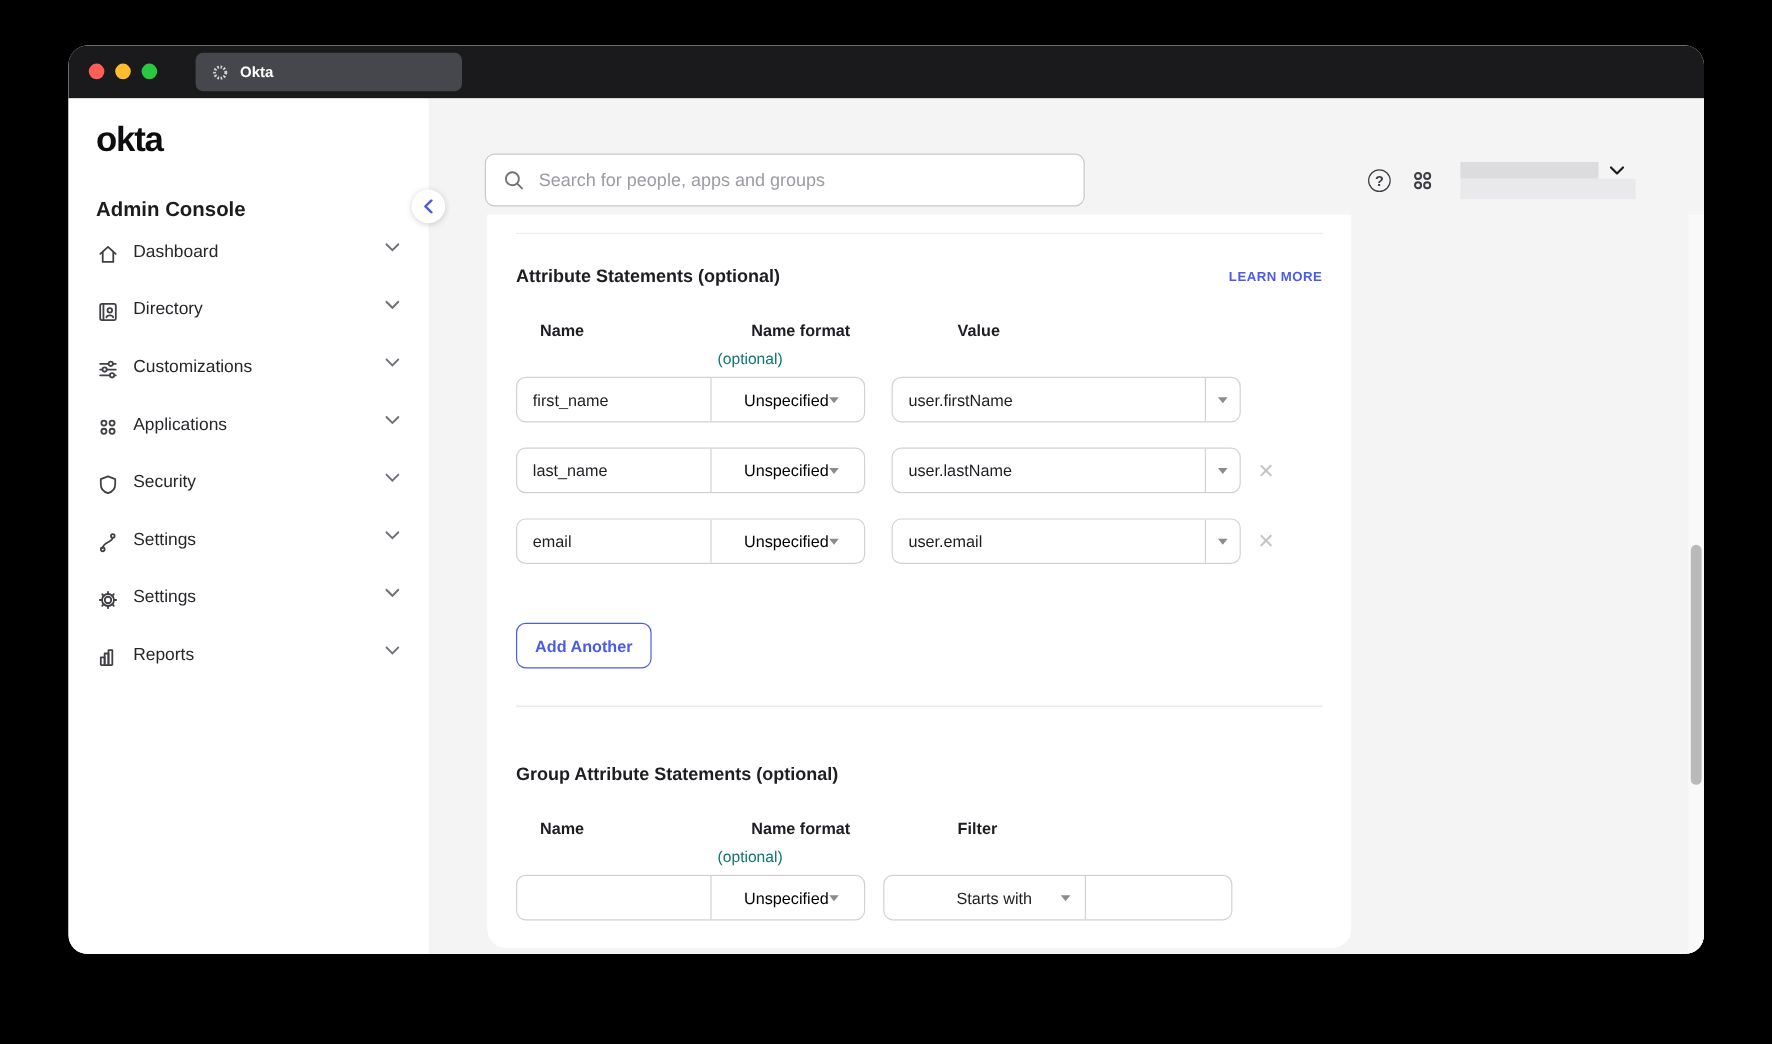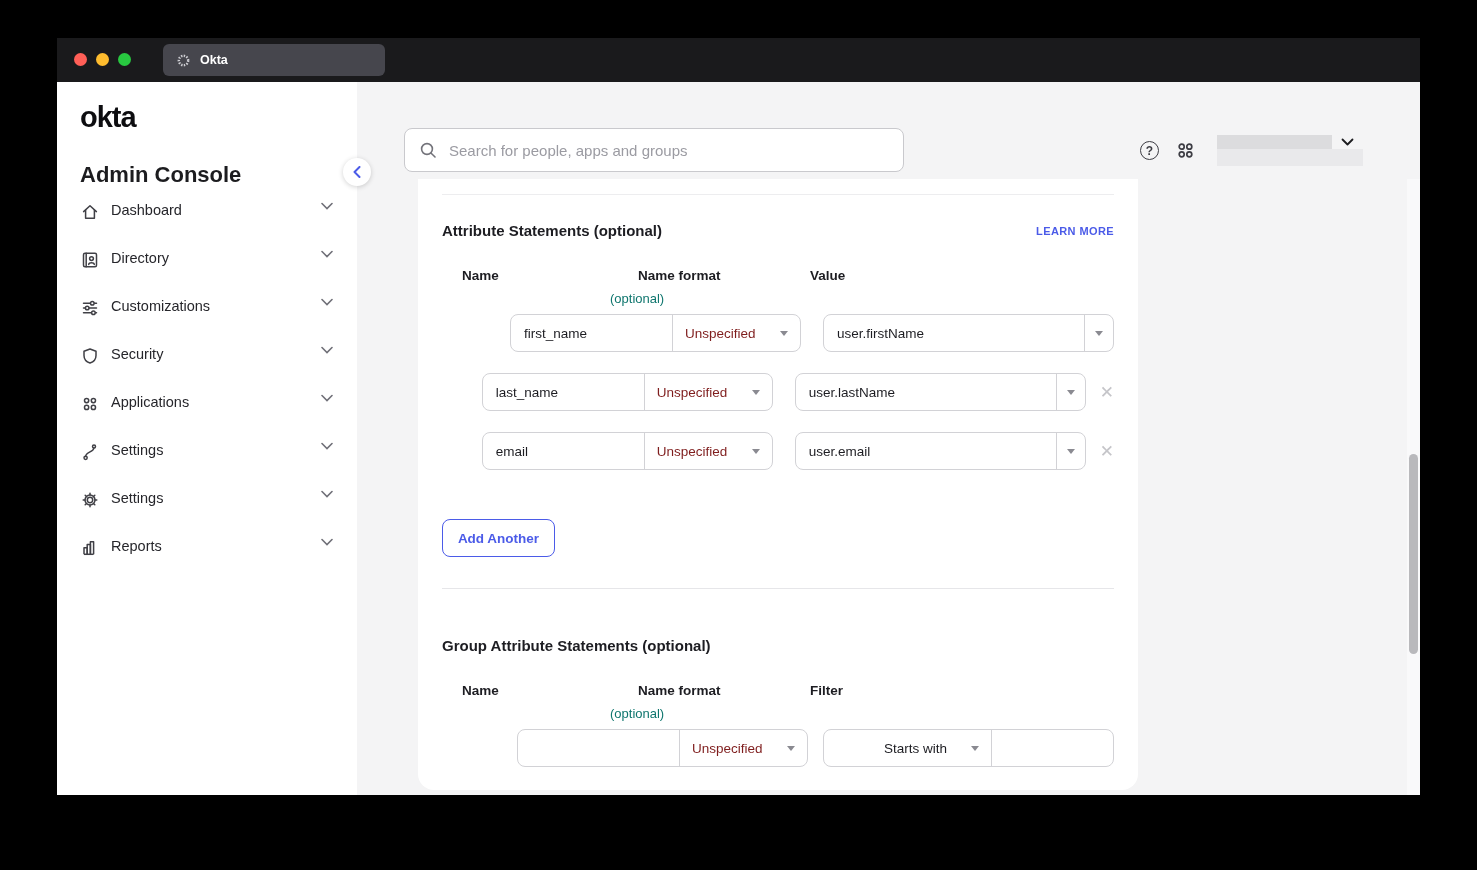--- a/index.html
+++ b/index.html
@@ -6,42 +6,42 @@
   html,body { margin:0; padding:0; }
   body {
     width:1477px; height:870px; background:#000;
     font-family:"Liberation Sans", sans-serif;
     position:relative; overflow:hidden;
   }
 
   
   .window {
     position:absolute; left:57px; top:38px; width:1363px; height:757px;
-    border-radius:0; overflow:hidden; background:#fff;
+    border-radius:16px; overflow:hidden; background:#fff;
   }
   .titlebar { height:44px; background:#1a1a1c; position:relative; }
   .traffic { position:absolute; left:17px; top:15px; display:flex; gap:9px; }
   .dot { width:13px; height:13px; border-radius:50%; }
   .dot.red { background:#ff5f57; }
   .dot.yellow { background:#febc2e; }
   .dot.green { background:#28c840; }
   .tab {
     position:absolute; left:106px; top:6px; width:222px; height:32px;
     background:#46464d; border-radius:6px; display:flex; align-items:center;
     gap:9px; padding:0 13px;
   }
   .tab-title { color:#fff; font-size:12.5px; font-weight:700; }
 
   .app { display:flex; height:713px; }
 
   
   .sidebar { width:300px; background:#fff; position:relative; flex:none; z-index:2; }
   .logo { margin:20px 0 0 23px; font-size:29px; font-weight:700; color:#0d0d10;
           letter-spacing:-1px; line-height:30px; }
-  .console-title { margin:33px 0 0 23px; font-size:22px; font-weight:700;
+  .console-title { margin:33px 0 0 23px; font-size:17px; font-weight:700;
                    color:#1c1c1f; line-height:20px; }
   .nav { margin-top:17px; }
   .nav-item { display:flex; align-items:flex-start; height:48px; padding:0 24px 0 23px; cursor:pointer; }
   .nav-icon { width:20px; height:20px; margin-right:11px; flex:none; display:flex; }
   .nav-label { font-size:14.5px; color:#26262b; flex:1; }
   .collapse-btn {
     position:absolute; right:-14px; top:76px; width:28px; height:28px; border-radius:50%;
     background:#fff; box-shadow:0 1px 5px rgba(0,0,0,.18);
     display:flex; align-items:center; justify-content:center; cursor:pointer;
   }
@@ -67,42 +67,42 @@
   .user-redact-top { position:absolute; left:860px; top:17px; width:115px; height:14px; background:#dcdcde; }
   .user-redact-bottom { position:absolute; left:860px; top:31px; width:146px; height:17px; background:#e9e9eb; }
   .user-chevron { position:absolute; left:984px; top:20px; cursor:pointer; display:flex; }
 
   .content { flex:1; position:relative; }
   .scroll-track { position:absolute; right:0; top:0; width:13px; height:100%; background:#f9f9fa; }
   .scroll-thumb { position:absolute; right:2px; top:275px; width:9px; height:200px;
                   border-radius:5px; background:#b9b9bc; cursor:pointer; }
 
   .card {
-    position:absolute; left:61px; top:0; width:720px; height:calc(100% - 5px);
+    position:absolute; left:49px; top:0; width:720px; height:calc(100% - 5px);
     background:#fff; border-radius:0 0 16px 16px; padding:0 24px; overflow:hidden;
   }
   .card-divider { margin-top:15px; height:1px; background:#ededef; }
   .section-head { margin-top:27px; display:flex; justify-content:space-between; align-items:center; }
   .section-title { font-size:15px; font-weight:700; color:#1d1d22; }
   .learn-more { font-size:11px; font-weight:700; color:#4b5be8; letter-spacing:.4px;
                 text-decoration:none; cursor:pointer; }
   .col-headers { margin-top:29px; display:flex; }
   .col { font-size:13.5px; font-weight:700; color:#1d1d22; }
   .col-1 { width:196px;padding-left:20px; } .col-2 { width:172px; } .col-3 { flex:1; }
   .col-note { margin-top:8px; margin-left:168px; font-size:13px; color:#0f766e; }
   .rows { margin-top:10px; }
-  .frow { display:flex; align-items:center; height:34px; margin-bottom:25px;justify-content:flex-end; }
+  .frow { display:flex; align-items:center; height:34px; margin-bottom:25px; }
 
   .group-field { display:flex; width:291px; height:38px; border:1px solid #d2d2d6;
                  border-radius:8px; background:#fff; overflow:hidden; flex:none; }
   .gf-input { width:161px; border:none; outline:none; padding:0 13px; font-size:13.5px;
               color:#1d1d22; background:transparent; }
   .gf-select { flex:1; border-left:1px solid #d2d2d6; display:flex; align-items:center;
-               justify-content:space-between; padding:0 12px; font-size:13.5px;
-               color:#7f1d1d; cursor:pointer; }
+               justify-content:space-between; padding:0 27px; font-size:13.5px;
+               color:#000000; cursor:pointer; }
   .tri { width:0; height:0; border-left:4px solid transparent; border-right:4px solid transparent;
          border-top:5px solid #8a8a91; flex:none; }
 
   .value-combo { margin-left:22px; width:291px; height:38px; border:1px solid #d2d2d6;
                  border-radius:8px; display:flex; background:#fff; overflow:hidden; flex:none; }
   .vc-input { flex:1; border:none; outline:none; padding:0 13px; font-size:13.5px;
               color:#1d1d22; background:transparent; }
   .vc-arrow { width:29px; border-left:1px solid #d2d2d6; display:flex; align-items:center;
               justify-content:center; cursor:pointer; }
   .remove-x { margin-left:14px; color:#c5c5c9; font-size:17px; line-height:1; cursor:pointer;
@@ -198,42 +198,42 @@
           <span class="nav-label">Customizations</span>
           <span>
             <svg width="12" height="8" viewBox="0 0 12 8" fill="none" stroke="#707078" stroke-width="1.6" stroke-linecap="round">
                 <polyline points="1,1.5 6,6.5 11,1.5"></polyline>
               </svg>
           </span>
         </div>
 
         <div class="nav-item">
           <span class="nav-icon">
-            <svg width="20" height="20" viewBox="0 0 20 20" fill="none" stroke="#404046" stroke-width="1.5" stroke-linejoin="round">
-              <path d="M10 3 L16 5.3 V9.5 C16 13.4 13.5 15.9 10 17 C6.5 15.9 4 13.4 4 9.5 V5.3 Z"></path>
-            </svg>
-          </span>
-          <span class="nav-label">Security</span>
-          <span>
-            <svg width="12" height="8" viewBox="0 0 12 8" fill="none" stroke="#707078" stroke-width="1.6" stroke-linecap="round">
-                <polyline points="1,1.5 6,6.5 11,1.5"></polyline>
-              </svg>
-          </span>
-        </div>
-
-        <div class="nav-item">
-          <span class="nav-icon">
             <svg width="20" height="20" viewBox="0 0 20 20" fill="none" stroke="#404046" stroke-width="1.5">
               <circle cx="6.6" cy="6.6" r="2.1"></circle>
                 <circle cx="13.4" cy="6.6" r="2.1"></circle>
               <circle cx="6.6" cy="13.4" r="2.1"></circle>
                 <circle cx="13.4" cy="13.4" r="2.1"></circle>
             </svg>
           </span>
           <span class="nav-label">Applications</span>
+          <span>
+            <svg width="12" height="8" viewBox="0 0 12 8" fill="none" stroke="#707078" stroke-width="1.6" stroke-linecap="round">
+                <polyline points="1,1.5 6,6.5 11,1.5"></polyline>
+              </svg>
+          </span>
+        </div>
+
+        <div class="nav-item">
+          <span class="nav-icon">
+            <svg width="20" height="20" viewBox="0 0 20 20" fill="none" stroke="#404046" stroke-width="1.5" stroke-linejoin="round">
+              <path d="M10 3 L16 5.3 V9.5 C16 13.4 13.5 15.9 10 17 C6.5 15.9 4 13.4 4 9.5 V5.3 Z"></path>
+            </svg>
+          </span>
+          <span class="nav-label">Security</span>
           <span>
             <svg width="12" height="8" viewBox="0 0 12 8" fill="none" stroke="#707078" stroke-width="1.6" stroke-linecap="round">
                 <polyline points="1,1.5 6,6.5 11,1.5"></polyline>
               </svg>
           </span>
         </div>
 
         <div class="nav-item">
           <span class="nav-icon">
             <svg width="20" height="20" viewBox="0 0 20 20" fill="none" stroke="#404046" stroke-width="1.5" stroke-linecap="round">

